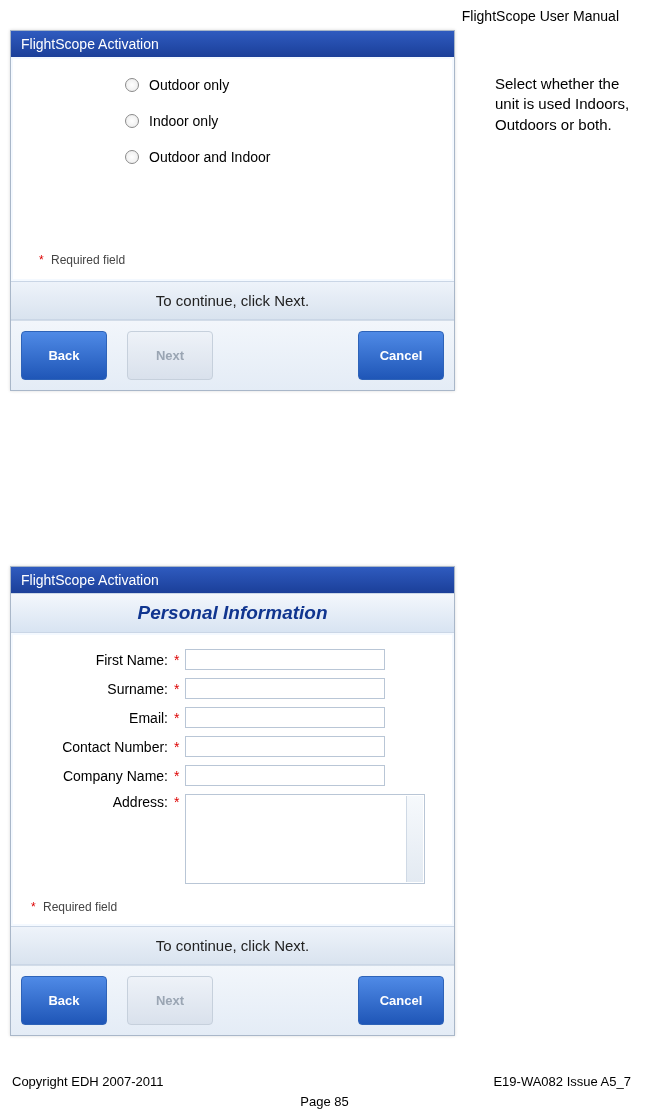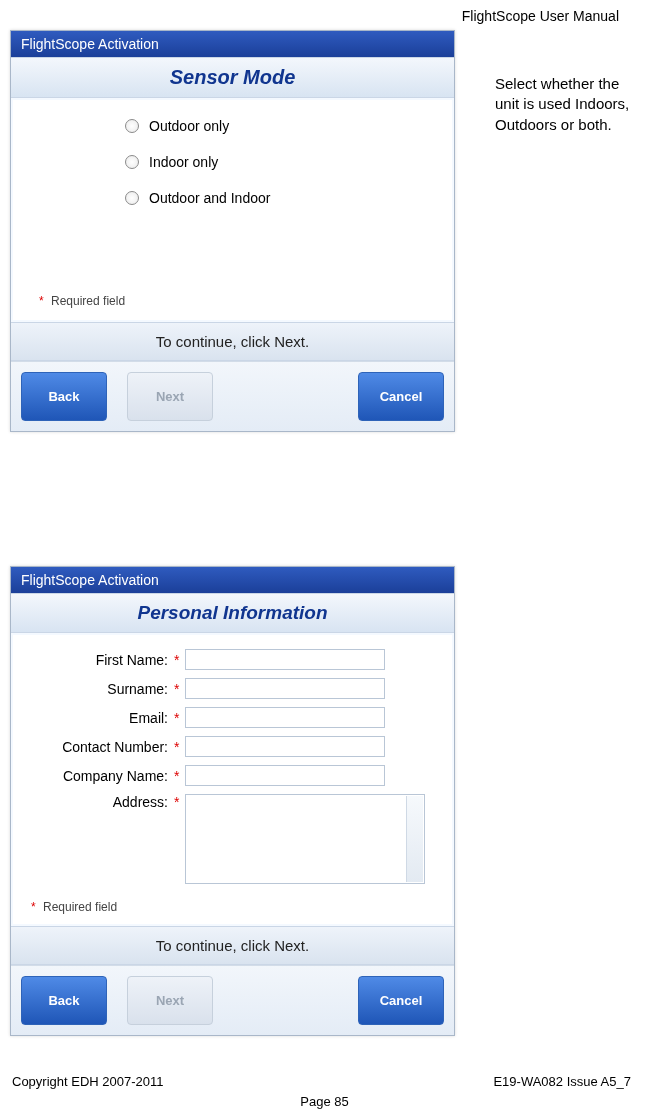--- a/index.html
+++ b/index.html
@@ -158,21 +158,20 @@
   }
 </style>
 </head>
 <body>
 
 <div class="page-header">FlightScope User Manual</div>
 
 <div class="content-row row1">
   <div class="dialog">
     <div class="dlg-titlebar">FlightScope Activation</div>
-    <div class="section-header">Sensor Mode</div>
     <div class="dlg-body">
       <div class="radio-group">
         <div class="radio-row">
           <span class="r-circle"></span>
           <span>Outdoor only</span>
         </div>
         <div class="radio-row">
           <span class="r-circle"></span>
           <span>Indoor only</span>
         </div>

